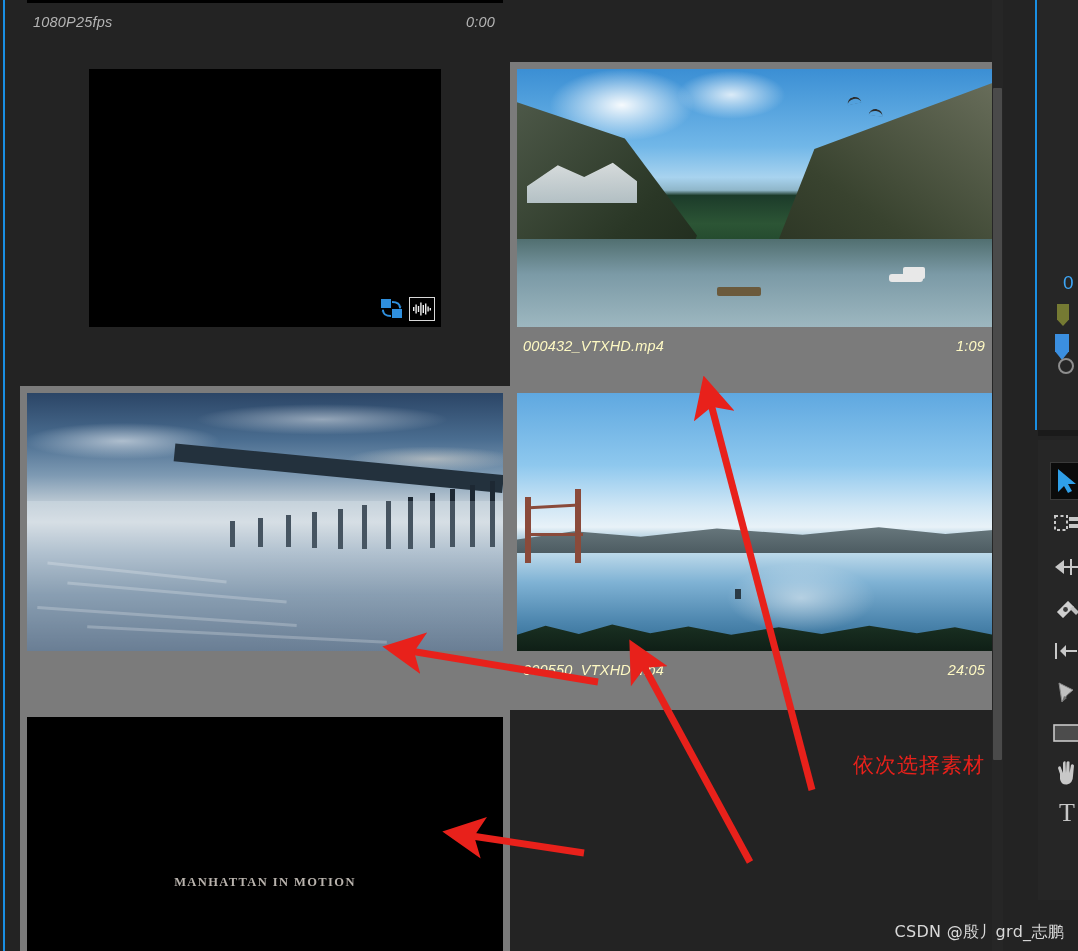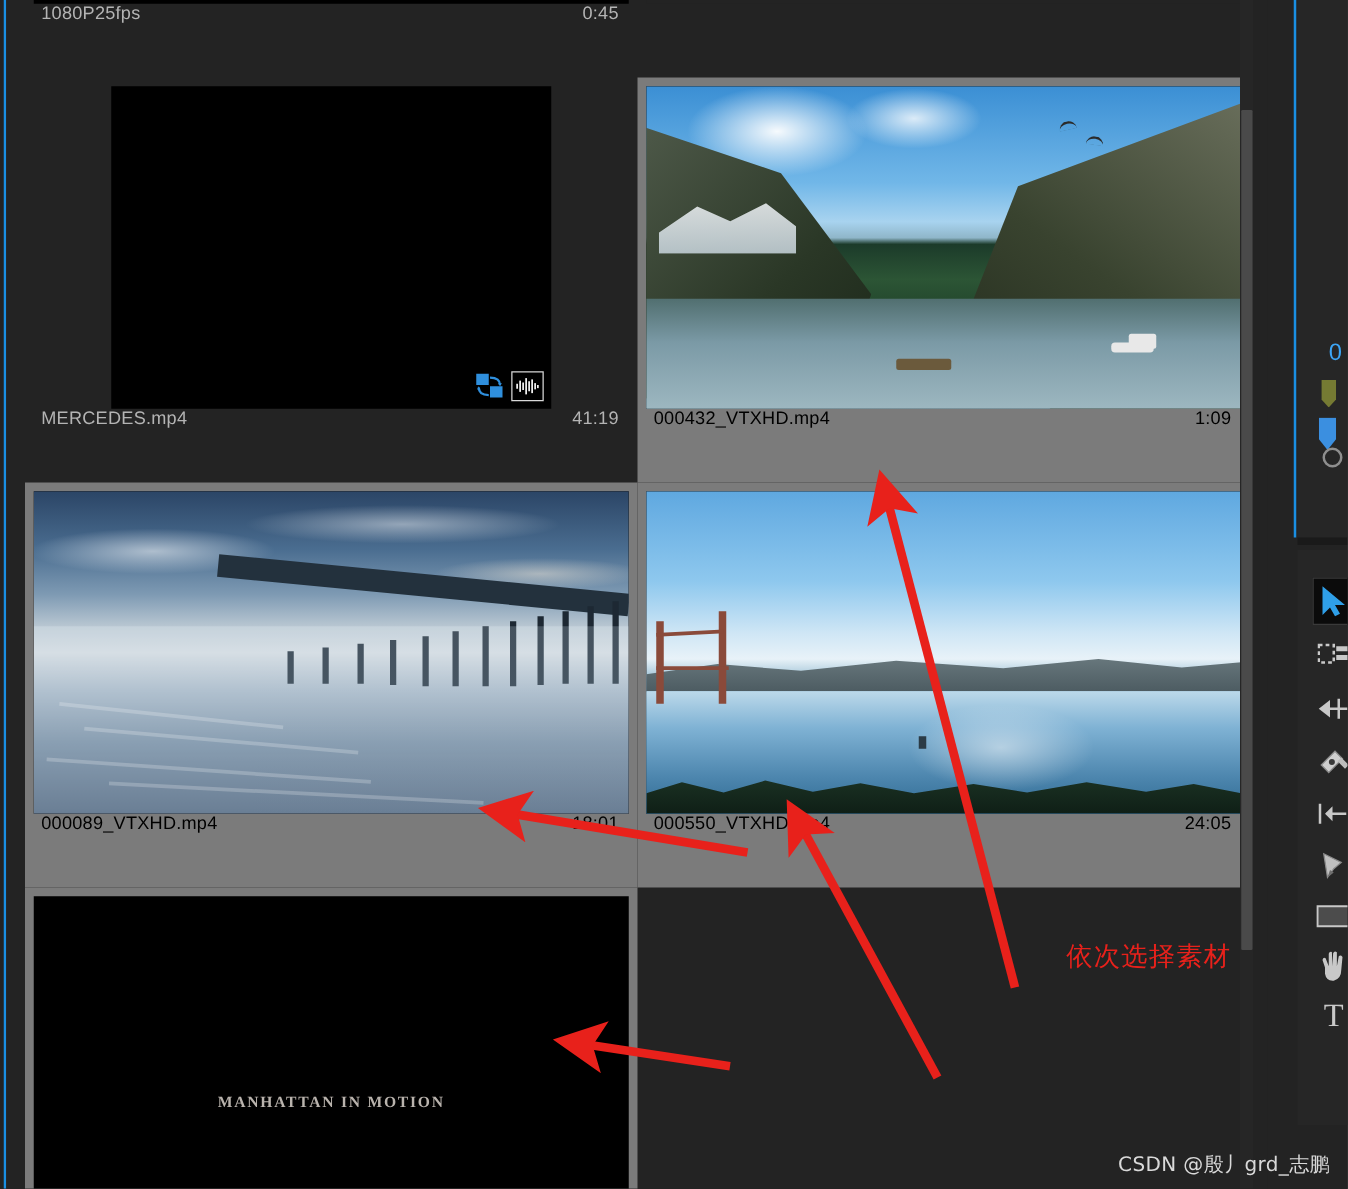--- a/index.html
+++ b/index.html
@@ -19,23 +19,23 @@
 
   .grid { position:absolute; left:15px; top:-262px; width:985px; }
 
   .cell { position:absolute; }
   .cell-inner { position:absolute; inset:0; padding:7px 7px 0 7px; }
   .cell.selected .cell-inner { background:#7b7b7b; }
 
   .thumb { position:relative; width:100%; height:258px; background:#000;
            display:flex; align-items:center; justify-content:center; overflow:hidden; }
 
-  .meta { height:38px; display:flex; align-items:flex-start; justify-content:space-between;
-          padding:0 8px 0 6px; font-size:14.5px; color:#b4b4b4; letter-spacing:.2px; }
-  .cell.selected .meta { color:#000000; }
+  .meta { height:38px; display:flex; align-items:center; justify-content:space-between;
+          padding:0 8px 0 6px; font-size:14.5px; color:#b4b4b4; letter-spacing:.2px;font-style:italic; }
+  .cell.selected .meta { color:#fef9c3; }
   .meta .dur { font-size:14.5px; }
 
   
   .cn-title { color:#f0f0f0; font-size:29px; letter-spacing:5px;
               font-family:"DejaVu Sans", sans-serif; }
   .manhattan { color:#b9b3ad; font-size:12.5px; letter-spacing:1.4px;
                font-family:"Liberation Serif", serif; font-weight:bold;
                position:absolute; top:64%; left:50%; transform:translate(-50%,-50%); }
 
   .badges { position:absolute; right:6px; bottom:6px; display:flex; gap:4px; align-items:center; }
@@ -137,21 +137,21 @@
   <div class="project-panel">
     <div class="grid">
 
       <div class="cell" style="left:0px; top:0px; width:490px; height:324px;">
         <div class="cell-inner">
           <div class="thumb">
             
           </div>
           <div class="meta">
             <span>1080P25fps</span>
-            <span class="dur">0:45</span>
+            <span class="dur">0:00</span>
           </div>
         </div>
       </div>
 
       <div class="cell" style="left:490px; top:0px; width:490px; height:324px;">
         <div class="cell-inner">
           <div class="thumb" style="background:#232323;"></div>
         </div>
       </div>
 
@@ -178,24 +178,20 @@
                     <rect x="8.2" y="0.5" width="1.4" height="13"></rect>
                     <rect x="10.6" y="3" width="1.4" height="8"></rect>
                     <rect x="13" y="1.5" width="1.4" height="11"></rect>
                     <rect x="15.4" y="4.5" width="1.4" height="5"></rect>
                     <rect x="17.6" y="6" width="1.4" height="2.5"></rect>
                   </g>
                 </svg>
               </div>
             </div>
           </div>
-          <div class="meta">
-            <span>MERCEDES.mp4</span>
-            <span class="dur">41:19</span>
-          </div>
         </div>
       </div>
 
       <div class="cell selected" style="left:490px; top:324px; width:490px; height:324px;">
         <div class="cell-inner">
           <div class="thumb">
             <div class="img-fjord">
               <div class="fjord-cliff-l"></div>
               <div class="fjord-cliff-r"></div>
               <div class="fjord-snow"></div>
@@ -232,24 +228,20 @@
               <div class="pier-leg" style="right:212px;top:122px; height:32px;"></div>
               <div class="pier-leg" style="right:240px;top:125px; height:29px;"></div>
               <div class="pier-leg" style="right:268px;top:128px; height:26px;"></div>
               <div class="pier-reflect"></div>
               <div class="pier-streak" style="left:20px; top:178px; width:180px; transform:rotate(6deg);"></div>
               <div class="pier-streak" style="left:40px; top:198px; width:220px; transform:rotate(5deg);"></div>
               <div class="pier-streak" style="left:10px; top:222px; width:260px; transform:rotate(4deg);"></div>
               <div class="pier-streak" style="left:60px; top:240px; width:300px; transform:rotate(3deg);"></div>
             </div>
           </div>
-          <div class="meta">
-            <span>000089_VTXHD.mp4</span>
-            <span class="dur">18:01</span>
-          </div>
         </div>
       </div>
 
       <div class="cell selected" style="left:490px; top:648px; width:490px; height:324px;">
         <div class="cell-inner">
           <div class="thumb">
             <div class="img-bay">
               <div class="bay-hills"></div>
               <div class="bay-water"></div>
               <div class="bay-shimmer"></div>

